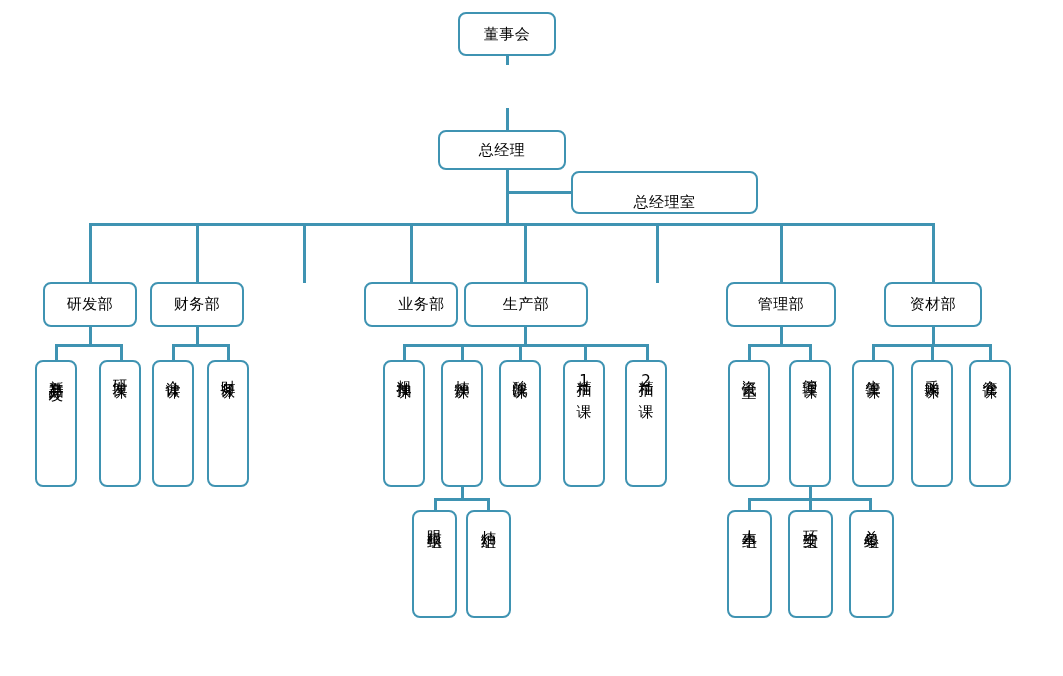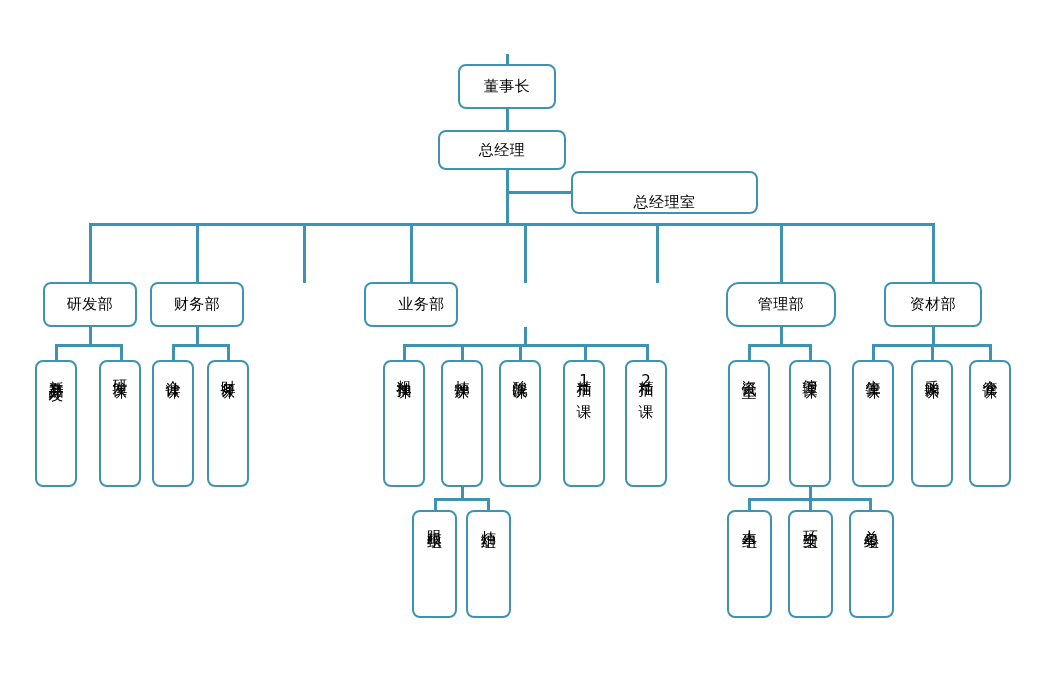--- a/index.html
+++ b/index.html
@@ -112,42 +112,45 @@
   <div class="conn h" style="left:434px; top:498px; width:56px;"></div>
   <div class="conn v" style="left:434px; top:498px; height:13px;"></div>
   <div class="conn v" style="left:487px; top:498px; height:13px;"></div>
 
   <div class="conn v" style="left:809px; top:487px; height:12px;"></div>
   <div class="conn h" style="left:748px; top:498px; width:124px;"></div>
   <div class="conn v" style="left:748px; top:498px; height:13px;"></div>
   <div class="conn v" style="left:809px; top:498px; height:13px;"></div>
   <div class="conn v" style="left:869px; top:498px; height:13px;"></div>
 
-
-  <div class="node horiz" style="left:458px; top:64px; width:98px; height:45px;">
-    <span class="label">董事长</span>
-  </div>
+  <div class="node horiz" style="left:458px; top:12px; width:98px; height:44px;">
+    <span class="label">董事会</span>
+  </div>
+
 
   <div class="node horiz" style="left:438px; top:130px; width:128px; height:40px;">
     <span class="label">总经理</span>
   </div>
   <div class="node horiz" style="left:571px; top:171px; width:187px; height:43px;align-items:flex-end;">
     <span class="label">总经理室</span>
   </div>
 
   <div class="node horiz" style="left:150px; top:282px; width:94px; height:45px;">
     <span class="label">财务部</span>
   </div>
   <div class="node horiz" style="left:43px; top:282px; width:94px; height:45px;">
     <span class="label">研发部</span>
   </div>
   <div class="node horiz" style="left:364px; top:282px; width:94px; height:45px;padding-left:21px;">
     <span class="label">业务部</span>
   </div>
-  <div class="node horiz" style="left:726px; top:282px; width:110px; height:45px;border-radius:13px;">
+  <div class="node horiz" style="left:464px; top:282px; width:124px; height:45px;">
+    <span class="label">生产部</span>
+  </div>
+  <div class="node horiz" style="left:726px; top:282px; width:110px; height:45px;">
     <span class="label">管理部</span>
   </div>
   <div class="node horiz" style="left:884px; top:282px; width:98px; height:45px;">
     <span class="label">资材部</span>
   </div>
 
   <div class="node vert" style="left:35px; top:360px; width:42px; height:127px;">
     <span class="label">新产品开发</span>
   </div>
   <div class="node vert" style="left:99px; top:360px; width:42px; height:127px;">

